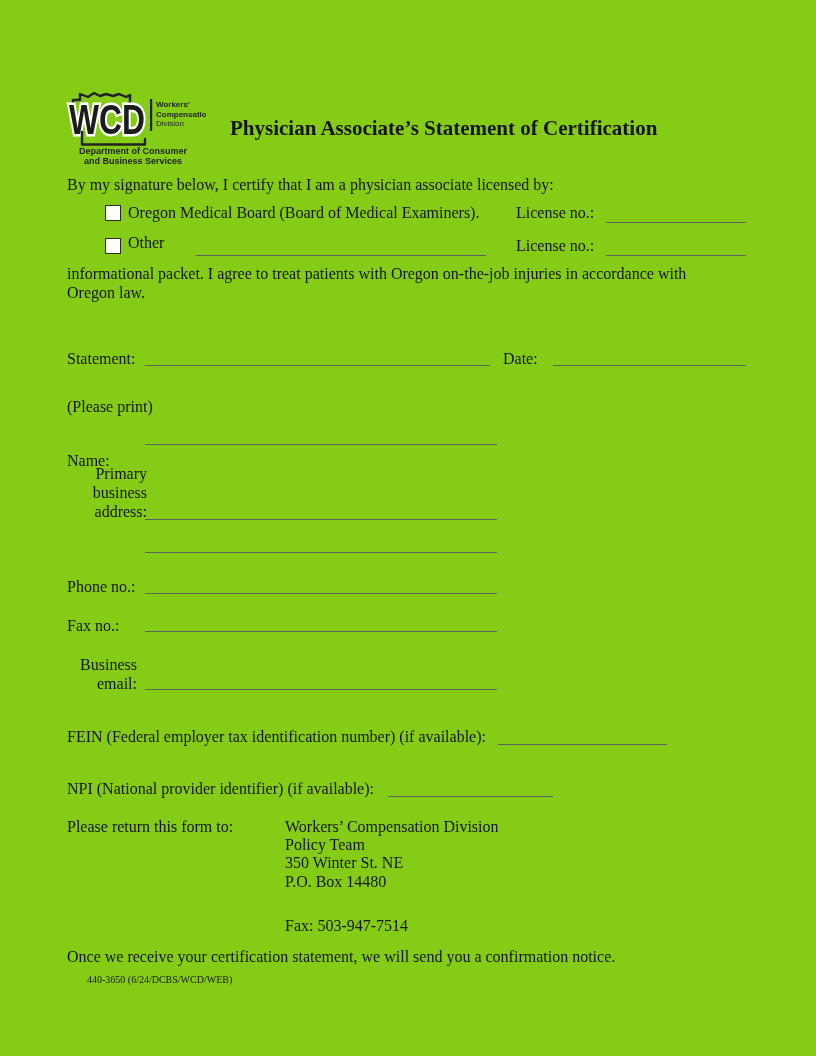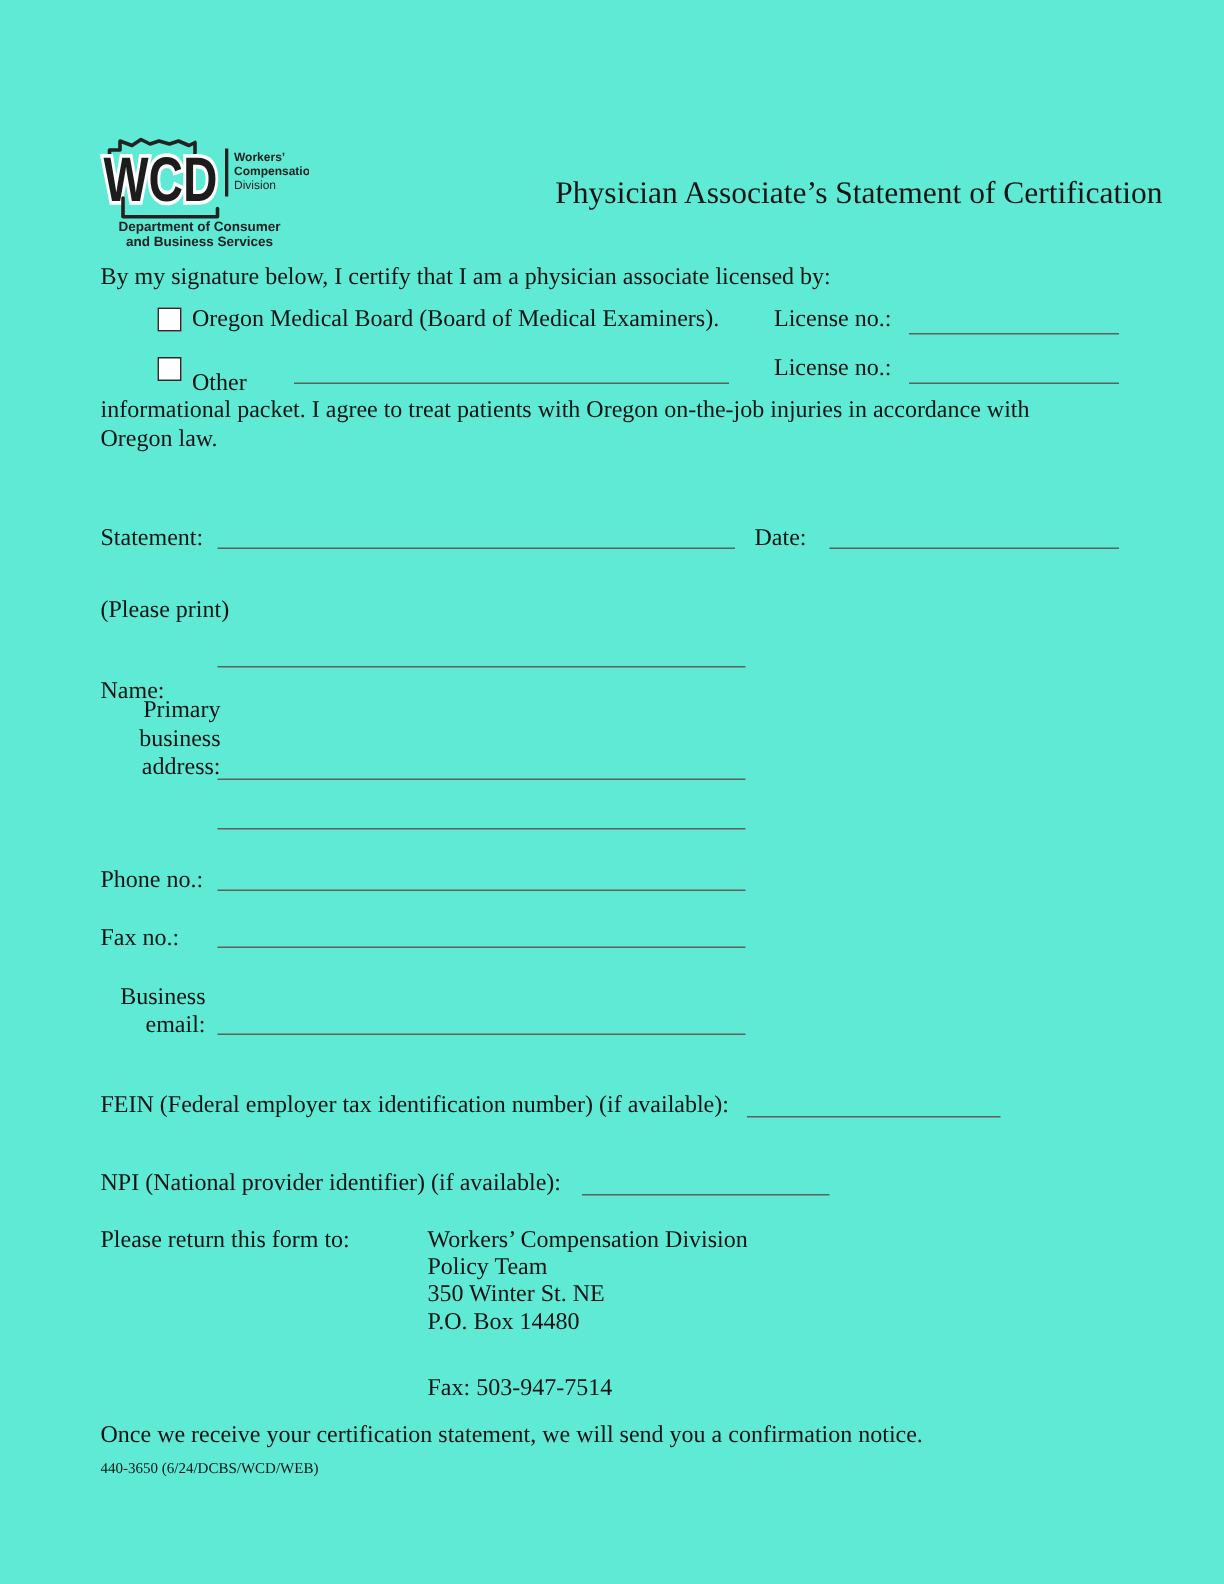--- a/index.html
+++ b/index.html
@@ -1,27 +1,27 @@
 <!DOCTYPE html>
 <html><head>
 <meta charset="utf-8">
 <style>
   html,body { margin:0; padding:0; background:#ffffff; }
   .page {
-    position:relative; width:816px; height:1056px; background:#5eead4;
+    position:relative; width:816px; height:1056px; background:#84cc16;
     font-family:"Liberation Serif", serif; font-size:16px; color:#141414;
     overflow:hidden;
   }
   .t { position:absolute; white-space:nowrap; line-height:18px; }
   .wrap { white-space:normal;text-align:right; }
   .fline { position:absolute; height:1px; background:#5f5f5f; }
   .cb { position:absolute; width:16px; height:16px; border:1.5px solid #2a2a2a; background:#fff; box-sizing:border-box; }
-  .title { font-weight:normal; font-size:21px; text-align:right; line-height:24px; }
+  .title { font-weight:bold; font-size:21px; text-align:left; line-height:24px; }
   .ital { font-style:italic; }
-  .small { font-size:10px; line-height:12px; }
+  .small { font-size:10px; line-height:12px;margin-left:20px; }
   .para { line-height:18.5px; }
   .ls { font-family:"Liberation Sans", sans-serif; }
   .addr div { line-height:18.2px; }
 </style>
 </head>
 <body>
 
 <div class="page">
 
   <div class="t" style="left:66px; top:88px;">
@@ -41,21 +41,21 @@
   <div class="t title" style="left:230px; top:116px; width:545px;">Physician Associate’s Statement of Certification</div>
 
   <div class="t" style="left:67px; top:176px;">By my signature below, I certify that I am a physician associate licensed by:</div>
 
   <div class="cb" style="left:105px; top:205px;"></div>
   <div class="t" style="left:128px; top:204px;">Oregon Medical Board (Board of Medical Examiners).</div>
   <div class="t" style="left:516px; top:204px;">License no.:</div>
   <div class="fline" style="left:606px; top:222px; width:140px;"></div>
 
   <div class="cb" style="left:105px; top:238px;"></div>
-  <div class="t" style="left:128px; top:247px;">Other</div>
+  <div class="t" style="left:128px; top:234px;">Other</div>
   <div class="fline" style="left:196px; top:255px; width:290px;"></div>
   <div class="t" style="left:516px; top:237px;">License no.:</div>
   <div class="fline" style="left:606px; top:255px; width:140px;"></div>
 
   <div class="t para" style="left:67px; top:265px;">
     <div>informational packet. I agree to treat patients with Oregon on-the-job injuries in accordance with</div>
     <div>Oregon law.</div>
   </div>
 
   <div class="t" style="left:67px; top:350px;">Statement:</div>

